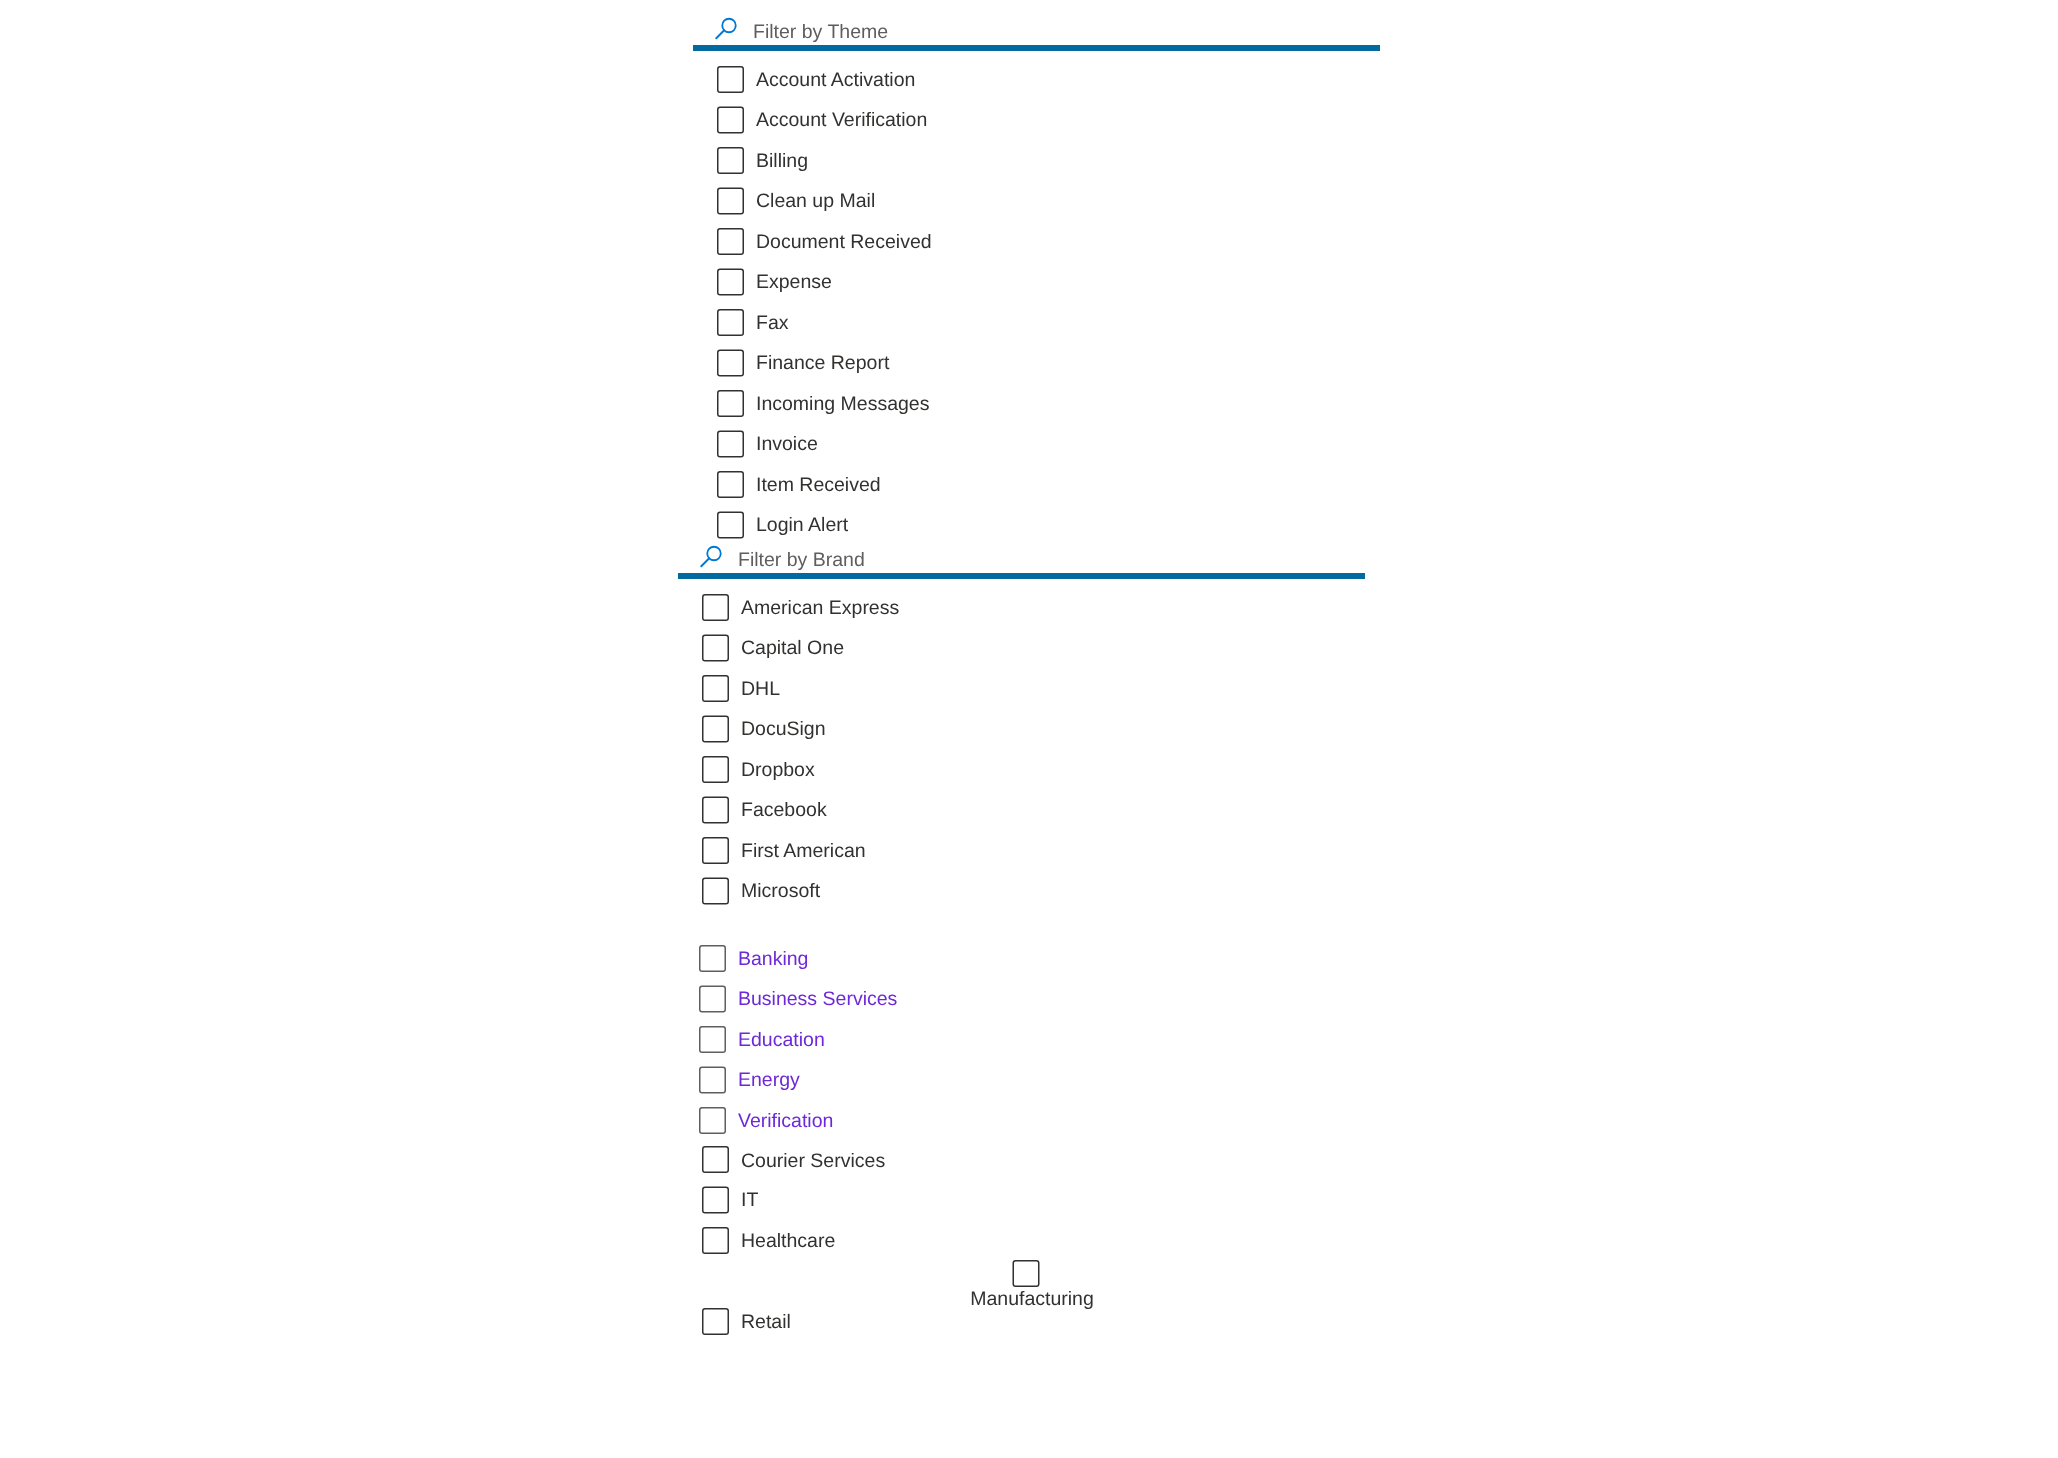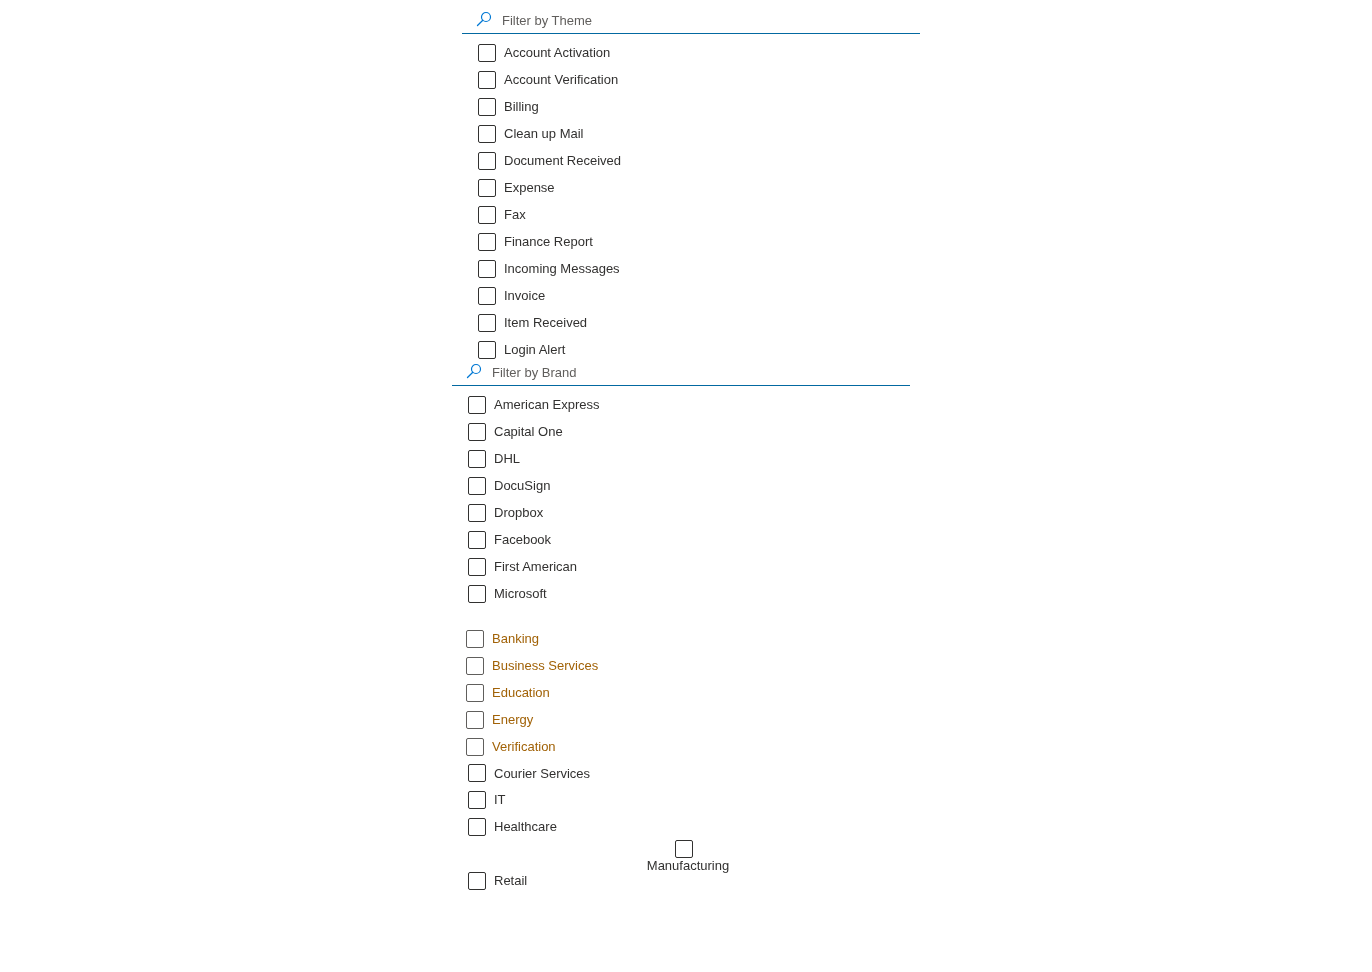--- a/index.html
+++ b/index.html
@@ -1,30 +1,30 @@
 <!DOCTYPE html>
 <html><head>
 <meta charset="utf-8">
 <style>
   html, body { margin:0; padding:0; background:#ffffff; }
   body { width:1372px; height:972px; position:relative; overflow:hidden;
          font-family:"Liberation Sans", "DejaVu Sans", sans-serif; color:#323130; font-size:13px; }
   .section { position:absolute; }
-  .search { position:relative; height:26px; border-bottom:1px solid #0369a1; box-sizing:border-box; }
+  .search { position:relative; height:26px; border-bottom:4px solid #0369a1; box-sizing:border-box; }
   .search .icon { position:absolute; left:14px; top:3px; width:16px; height:16px; }
   .search input { position:absolute; left:40px; top:1px; height:22px; border:none; outline:none;
                   background:transparent; font-family:"Liberation Sans", sans-serif; font-size:13px;
                   color:#323130; width:400px; padding:0; }
   .search input::placeholder { color:#605e5c; }
   .list { list-style:none; margin:0; padding:0; }
   .item { display:flex; align-items:center; height:27px; cursor:pointer;margin-left:16px; }
   .box { width:16px; height:16px; border:1px solid #323130; border-radius:2px; box-sizing:content-box;
          margin-right:8px; background:#fff; flex:none; }
   .item.light .box { border-color:#605e5c; }
-  .item.light .label { color:#a16207; }
+  .item.light .label { color:#6d28d9; }
   .label { font-size:13px; white-space:nowrap; }
 </style>
 </head>
 <body>
 
 <div class="section" style="left:462px; top:8px; width:458px;">
   <div class="search">
     <svg class="icon" viewBox="0 0 16 16">
       <circle cx="10" cy="6" r="4.5" fill="none" stroke="#0078d4" stroke-width="1.2"></circle>
       <line x1="6.8" y1="9.2" x2="1.5" y2="14.5" stroke="#0078d4" stroke-width="1.3" stroke-linecap="round"></line>

